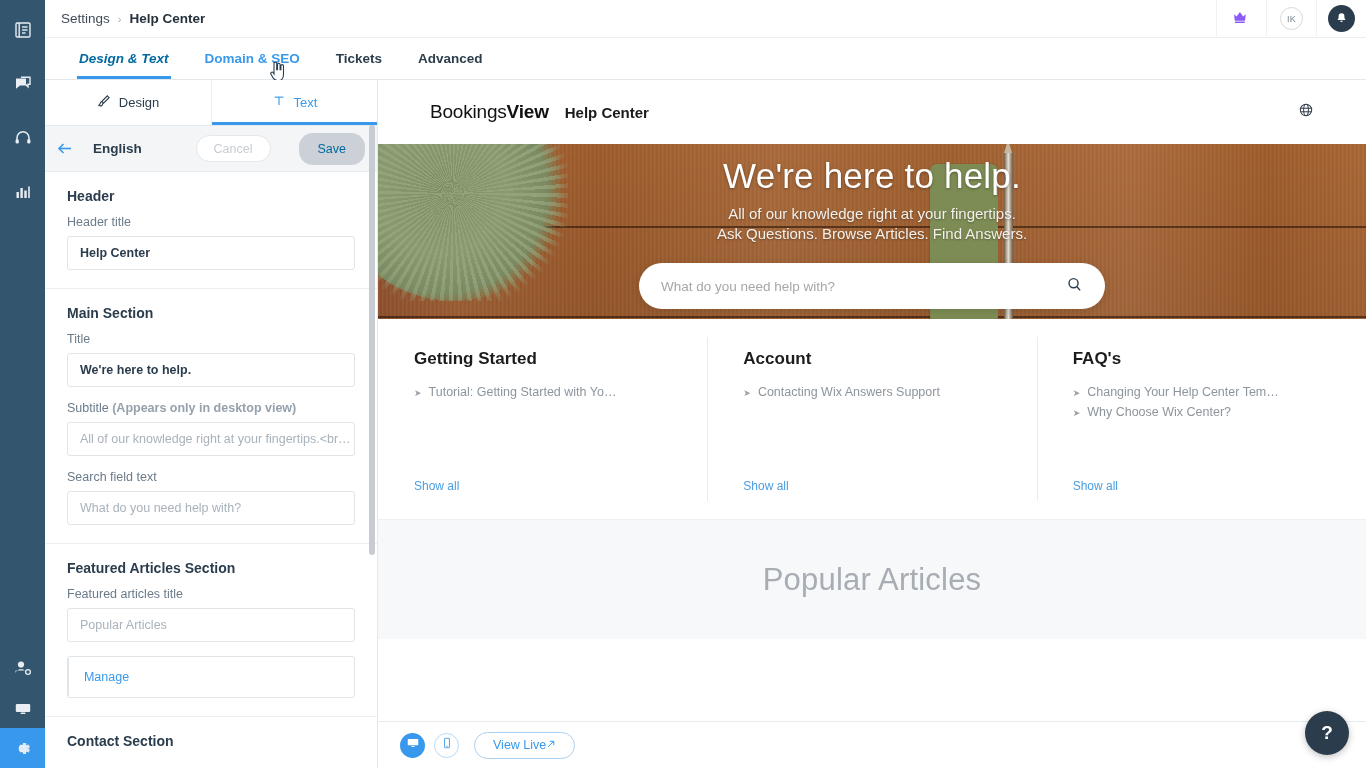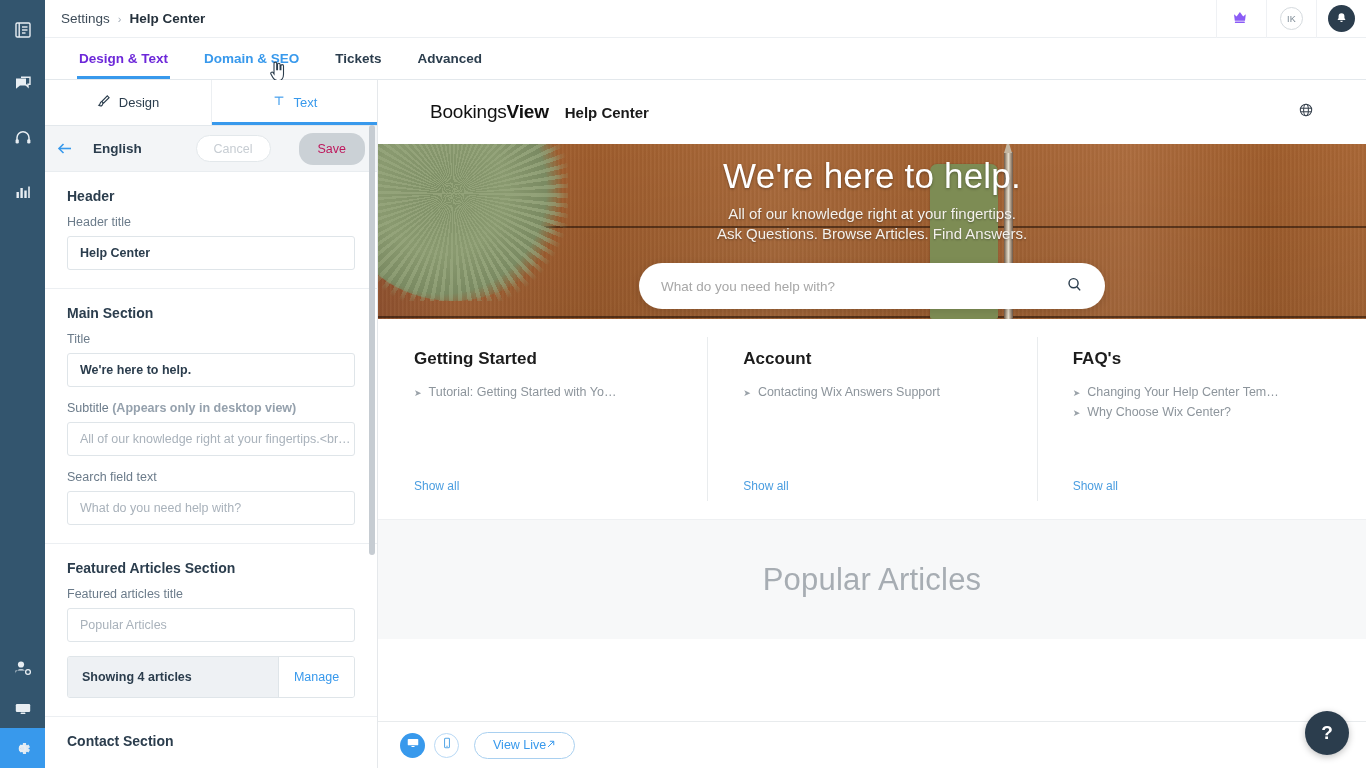--- a/index.html
+++ b/index.html
@@ -65,21 +65,21 @@
     border-bottom: 1px solid #e3e8ec; flex: 0 0 42px;
     padding-left: 16px; position: relative;
   }
   .tab {
     height: 41px; padding: 0 18px;
     display: flex; align-items: center; justify-content: center;
     font-size: 13.5px; font-weight: bold; color: #2b3d4d;
     position: relative;
   }
   .tab.link { color: #3899ec; font-weight: bold; }
-  .tab.active { color: #6d28d9; }
+  .tab.active { color: #0369a1; font-style: italic; }
   .tab.active::after {
     content: ""; position: absolute; left: 16px; right: 16px; bottom: 0;
     height: 3px; background: #3899ec;
   }
   .cursor-hand { position: absolute; left: 224px; top: 23px; pointer-events: none; }
 
   
   .body { flex: 1 1 auto; display: flex; min-height: 0; background: #fff; }
 
   
@@ -110,21 +110,21 @@
   }
   .back-arrow { color: #3899ec; display: flex; align-items: center; }
   .lang-name { font-size: 13.5px; font-weight: bold; color: #2b3d4d; flex: 1 1 auto; }
   .btn-cancel {
     height: 27px; padding: 8px 17px; border-radius: 14px;
     border: 1px solid #e3e8eb; background: #fff;
     color: #c7cdd3; font-size: 12.5px; display: flex; align-items: center;
   }
   .btn-save {
     height: 27px; padding: 16px 19px; border-radius: 14px;
-    background: #cbd1d6; color: #be185d; font-size: 12.5px;
+    background: #cbd1d6; color: #0369a1; font-size: 12.5px;
     display: flex; align-items: center; margin-left: 8px;
   }
 
   .panel-scroll { height: calc(100% - 92px); overflow: hidden; position: relative; }
   .section { padding: 16px 22px 18px 22px; border-bottom: 1px solid #eceff2; }
   .section-title { font-size: 14px; font-weight: bold; color: #2b3d4d; margin-bottom: 11px; }
   .field-label { font-size: 12.5px; color: #6b7b8a; margin-bottom: 7px; }
   .field-label .muted { color: #95a1ad; font-weight: bold; }
   .inp {
     height: 34px; border: 1px solid #dfe5e9; border-radius: 3px;
@@ -475,21 +475,20 @@
 
             <div class="field-label">Search field text</div>
             <div class="inp placeholder">What do you need help with?</div>
           </div>
 
           <div class="section">
             <div class="section-title">Featured Articles Section</div>
             <div class="field-label">Featured articles title</div>
             <div class="inp placeholder">Popular Articles</div>
             <div class="manage-row">
-              <div class="manage-count">Showing 4 articles</div>
               <div class="manage-link">Manage</div>
             </div>
           </div>
 
           <div class="section">
             <div class="section-title">Contact Section</div>
           </div>
         </div>
 
         <div class="panel-scrollbar"></div>

